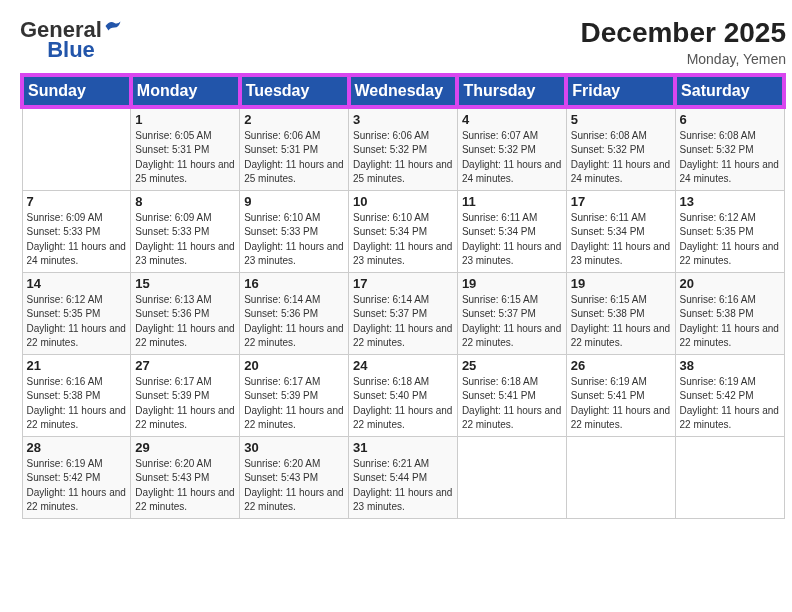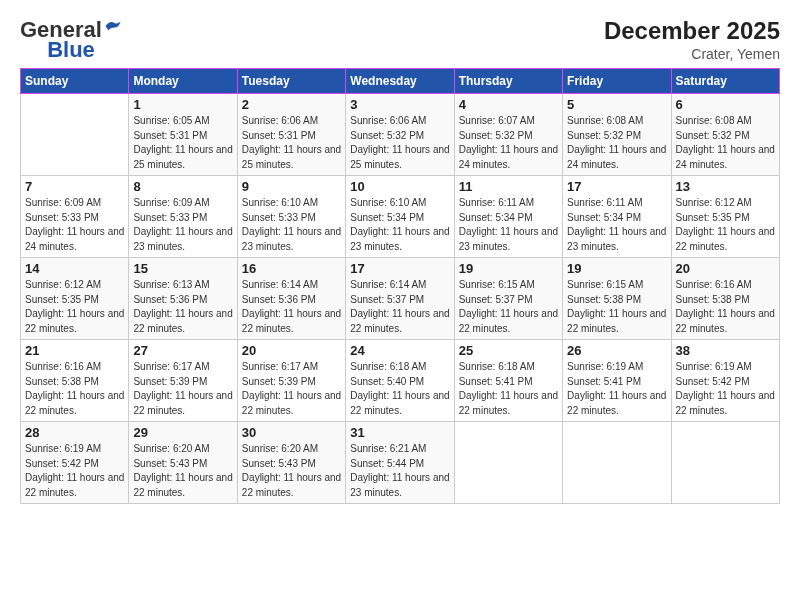--- a/index.html
+++ b/index.html
@@ -5,21 +5,21 @@
     * { margin: 0; padding: 0; box-sizing: border-box; }
     body {
       font-family: Arial, sans-serif;
       background: #fff;
       width: 792px;
       height: 612px;
       overflow: hidden;
     }
     .container {
       width: 792px;
-      padding: 18px 12px 10px 20px;
+      padding: 18px 6px 10px 20px;
     }
     .header {
       display: flex;
       align-items: flex-start;
       justify-content: space-between;
       margin-bottom: 6px;
     }
     .logo {
       display: flex;
       align-items: center;
@@ -34,43 +34,43 @@
     .logo-icon {
       width: 18px;
       height: 18px;
       margin-left: 2px;
       margin-top: -8px;
     }
     .title-block {
       text-align: right;
     }
     .month-title {
-      font-size: 24px;
+      font-size: 28px;
       font-weight: bold;
       color: #222;
       line-height: 1.1;
     }
     .location {
       font-size: 14px;
       color: #555;
       margin-top: 2px;
     }
     table {
       width: 100%;
       border-collapse: collapse;
       table-layout: fixed;
     }
     thead tr th {
       background-color: #2255aa;
       color: #fff;
-      font-size: 12px;
+      font-size: 16px;
       font-weight: bold;
       padding: 5px 4px;
       text-align: left;
-      border: 1px solid #d946ef;
+      border: 4px solid #d946ef;
     }
     tbody tr td {
       border: 1px solid #ccc;
       vertical-align: top;
       padding: 3px 4px;
       font-size: 10px;
       color: #222;
       height: 78px;
       background: #fff;
     }
@@ -105,21 +105,21 @@
 
           <svg class="logo-icon" viewBox="0 0 24 20" fill="#2255aa">
             <path d="M2,10 Q8,2 14,6 Q18,8 22,4 Q20,12 14,12 Q8,12 6,16 Q4,13 2,10Z"></path>
           </svg>
         </div>
         <div class="logo-text logo-blue" style="margin-top:-4px;">Blue</div>
       </div>
     </div>
     <div class="title-block">
       <div class="month-title">December 2025</div>
-      <div class="location">Crater, Yemen</div>
+      <div class="location">Monday, Yemen</div>
     </div>
   </div>
 
   <table>
     <thead>
       <tr>
       <th>Sunday</th>
           <th>Monday</th>
           <th>Tuesday</th>
           <th>Wednesday</th>

